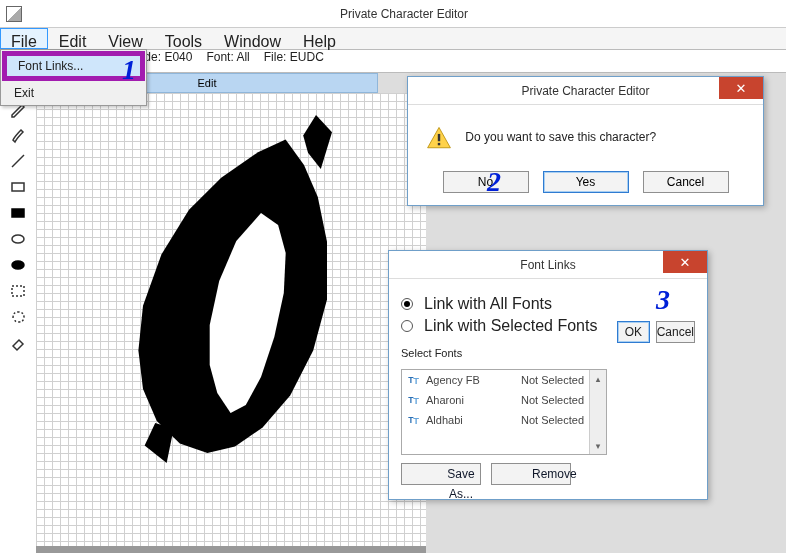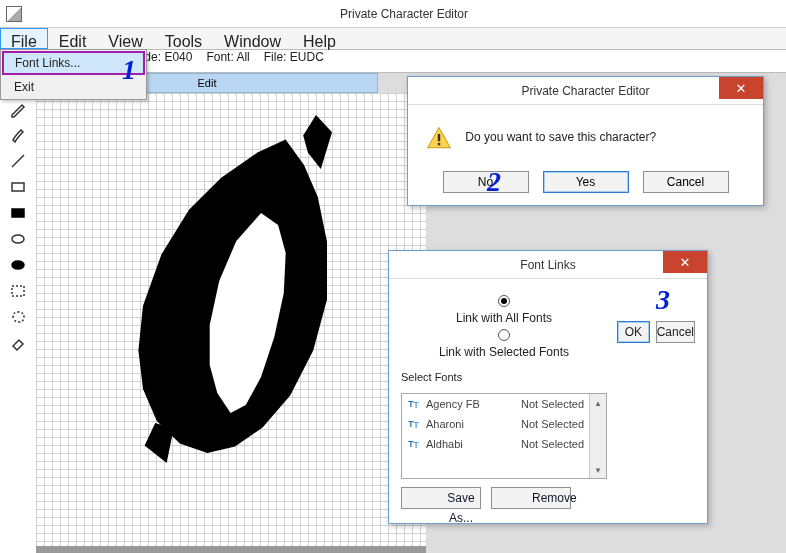--- a/index.html
+++ b/index.html
@@ -11,21 +11,21 @@
   .titlebar-title { flex: 1; text-align: center; font-size: 12px; color: #333; }
 
   
   .menubar { height: 22px; background: #f5f5f5; border-bottom: 1px solid #bbb; display: flex; position: relative; }
   .menu-item { padding: 4px 10px; font-size: 16px; color: #222; cursor: default; border:1px solid transparent; }
   .menu-item.open { background:#e5f3ff; border:1px solid #3399ff; }
 
   
   .dropdown { position:absolute; top:21px; left:0; width:147px; background:#f0f0f0; border:1px solid #999; box-shadow:2px 2px 3px rgba(0,0,0,.2); z-index:20; }
   .dropdown-item { padding:4px 12px; font-size:12px; color:#222; cursor:default; margin:1px;}
-  .dropdown-item.hl { background:#cfe6fb; border:2px solid #a21caf; padding:3px 11px; }
+  .dropdown-item.hl { background:#cfe6fb; border:5px solid #a21caf; padding:3px 11px; }
 
   
   .inforow { height:23px; display:flex; align-items:flex-start; border-bottom:1px solid #bbb; font-size:12px; color:#222; padding-left:63px; }
   .combo { width:60px; height:20px; border:1px solid #999; margin-right:6px; display:flex; align-items:center; justify-content:flex-end; }
   .combo-arrow { width:16px; height:18px; display:flex; align-items:center; justify-content:center; border-left:1px solid #ccc;}
   .inforow span.lab { margin-right:14px; }
 
   
   .tabstrip { height:20px; background:#fff; display:flex;}
   .tabstrip-pad { width:36px; }
@@ -77,21 +77,21 @@
   
   #dlg-save { left:407px; top:76px; width:357px; }
   #dlg-save .dlg-body{ padding:20px 18px 14px; }
 
   
   #dlg-fonts { left:388px; top:250px; width:320px; }
   #dlg-fonts .dlg-body{ display:flex; gap:10px; padding:12px 12px 14px;}
   .fl-left { flex:1; }
   .fl-right { width:78px; display:flex; gap:6px; padding-top:30px;}
   .group-label { font-size:11px; color:#222; margin-bottom:6px;}
-  .radio { display:flex; align-items:center; gap:4px; font-size:12px; margin:4px 0;flex-direction:column;}
+  .radio { display:flex; align-items:center; gap:11px; font-size:16px; margin:4px 0;}
   .radio-c { width:12px; height:12px; border:1px solid #555; border-radius:50%; display:flex; align-items:center; justify-content:center;}
   .radio-c.sel::after{content:""; width:6px; height:6px; background:#000; border-radius:50%;}
   .fontlist { margin-top:10px; border:1px solid #aaa; height:86px; overflow:hidden; position:relative;}
   .fontrow { display:flex; justify-content:space-between; align-items:center; padding:4px 22px 4px 6px; font-size:11px; color:#444;}
   .fontrow .tt{ display:inline-flex; align-items:center; gap:4px;}
   .tt-ico { width:14px; height:12px; }
   .scroll { position:absolute; right:0; top:0; bottom:0; width:17px; background:#eee; border-left:1px solid #ccc; display:flex; flex-direction:column; justify-content:space-between; align-items:center;}
   .scroll-btn{ width:100%; height:17px; display:flex; align-items:center; justify-content:center; font-size:9px; color:#666;}
   .fl-btns { display:flex; gap:10px; margin-top:8px;}
   .fl-btns .btn{ width:80px; color:#0f172a;padding-left:40px;}

